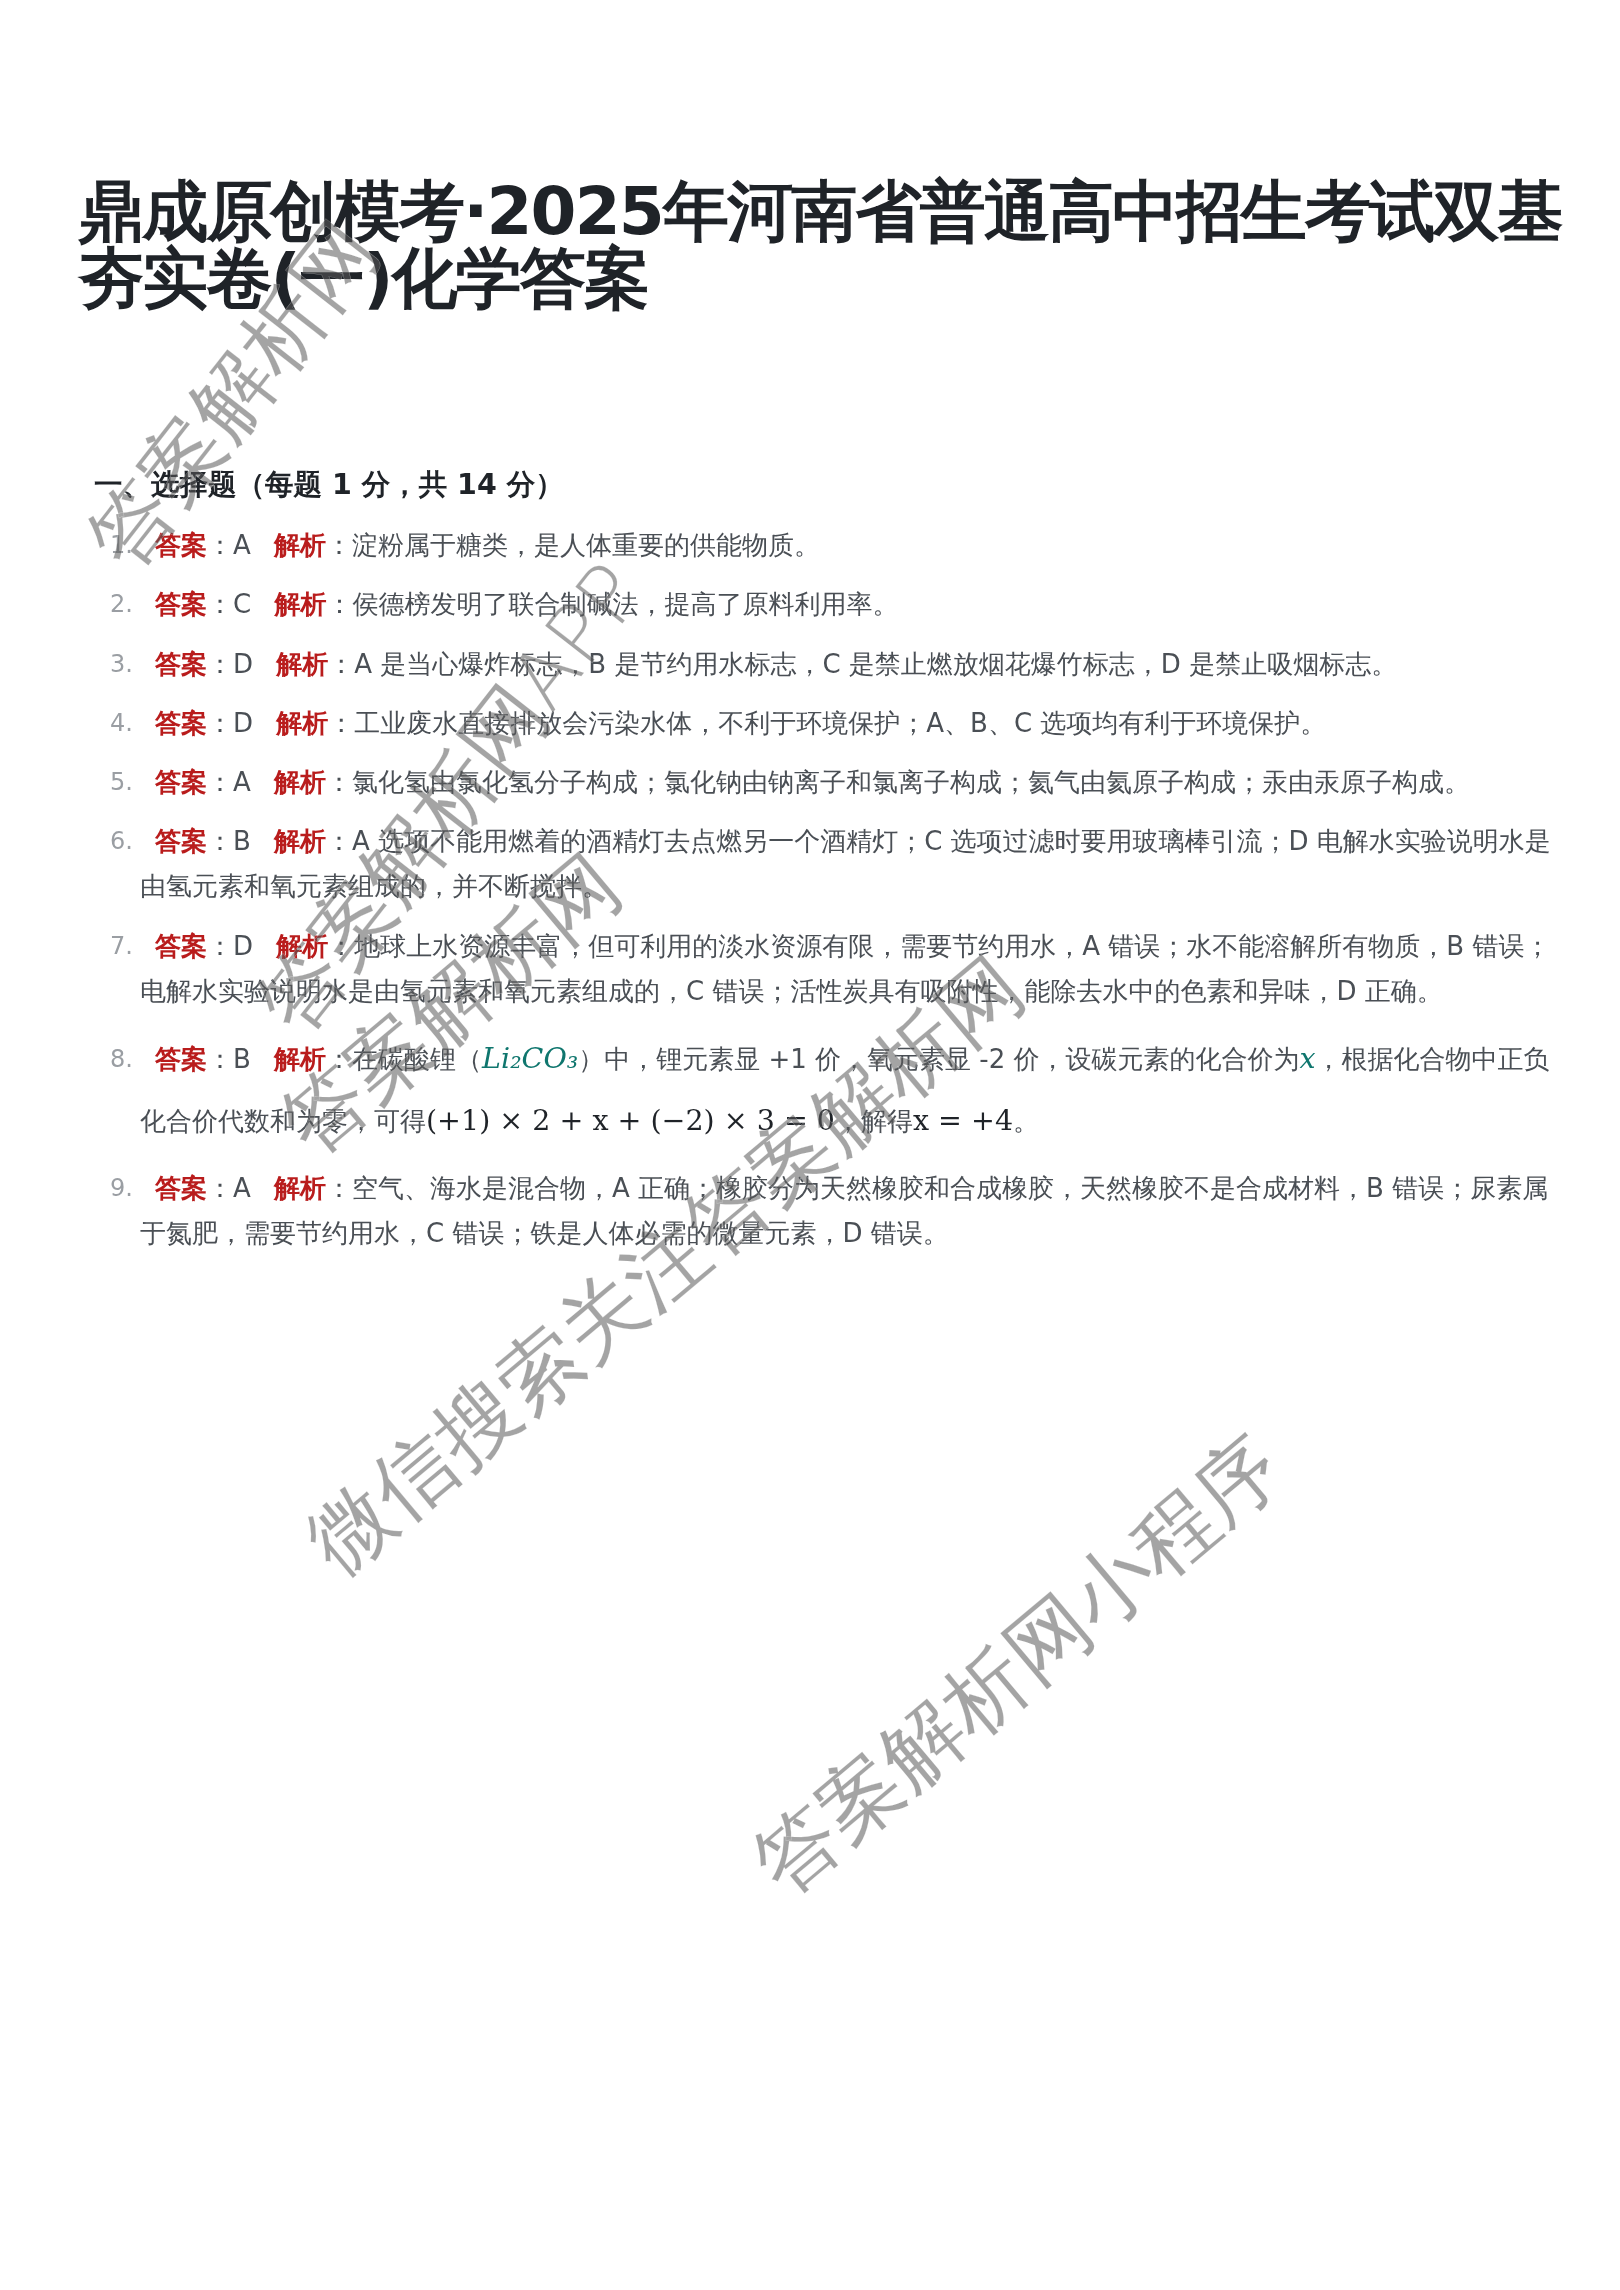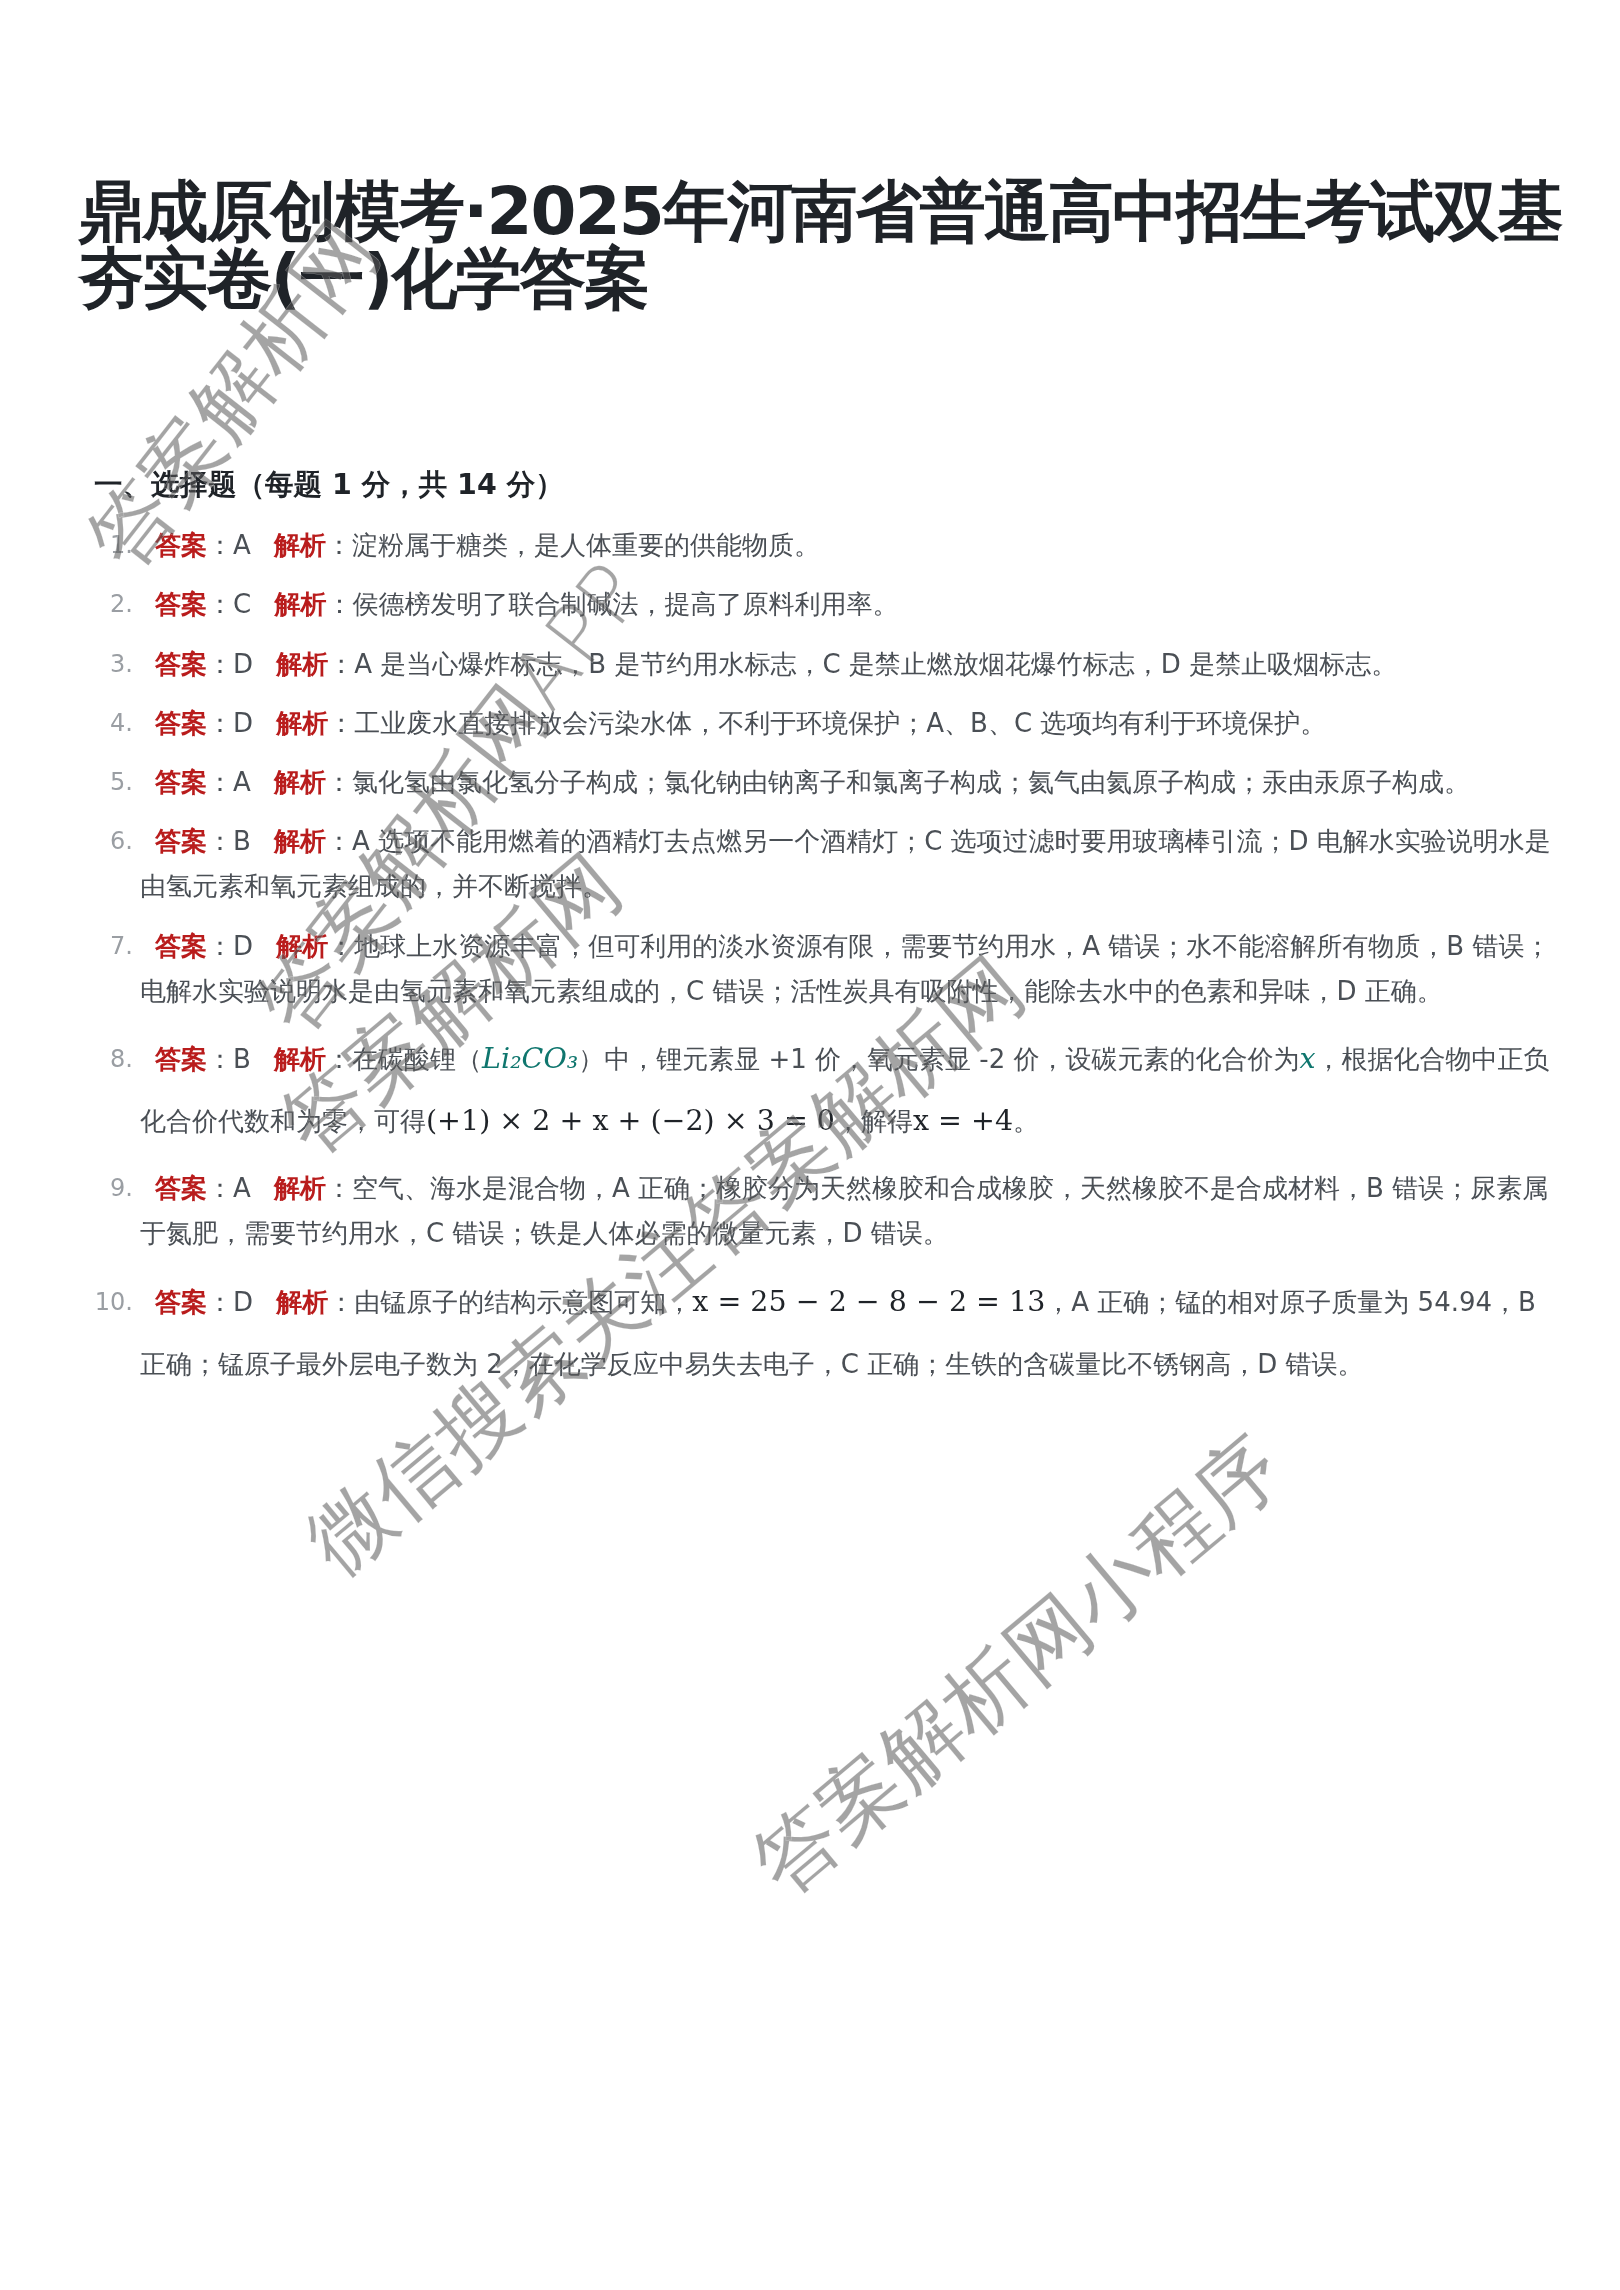--- a/index.html
+++ b/index.html
@@ -150,25 +150,20 @@
       <span class="kw">答案</span><span>：</span><span>B</span>
       <span class="kw">解析</span><span>：</span><span>在碳酸锂（</span><span class="math">Li₂CO₃</span><span>）中，锂元素显 +1 价，氧元素显 -2 价，设碳元素的化合价为</span><span class="math">x</span><span>，根据化合物中正负化合价代数和为零，可得</span><span class="math-up">(+1) × 2 + x + (−2) × 3 = 0</span><span>，解得</span><span class="math-up">x = +4</span><span>。</span>
     </li>
 
     <li class="answer-item">
       <span class="item-num">9.</span>
       <span class="kw">答案</span><span>：</span><span>A</span>
       <span class="kw">解析</span><span>：</span><span>空气、海水是混合物，A 正确；橡胶分为天然橡胶和合成橡胶，天然橡胶不是合成材料，B 错误；尿素属于氮肥，需要节约用水，C 错误；铁是人体必需的微量元素，D 错误。</span>
     </li>
 
-    <li class="answer-item math-item">
-      <span class="item-num">10.</span>
-      <span class="kw">答案</span><span>：</span><span>D</span>
-      <span class="kw">解析</span><span>：</span><span>由锰原子的结构示意图可知，</span><span class="math-up">x = 25 − 2 − 8 − 2 = 13</span><span>，A 正确；锰的相对原子质量为 54.94，B 正确；锰原子最外层电子数为 2，在化学反应中易失去电子，C 正确；生铁的含碳量比不锈钢高，D 错误。</span>
-    </li>
 
   </ol>
 </div>
 
 <div class="watermark" style="left:151px; top:481px; font-size:82px; transform: rotate(-52deg);">答案解析网</div>
 <div class="watermark" style="left:321px; top:945px; font-size:82px; transform: rotate(-52deg);">答案解析网APP</div>
 <div class="watermark" style="left:330px; top:1069px; font-size:82px; transform: rotate(-40deg);">答案解析网</div>
 <div class="watermark" style="left:356px; top:1488px; font-size:82px; transform: rotate(-40deg);">微信搜索关注答案解析网</div>
 <div class="watermark" style="left:802px; top:1809px; font-size:82px; transform: rotate(-40deg);">答案解析网小程序</div>
 

